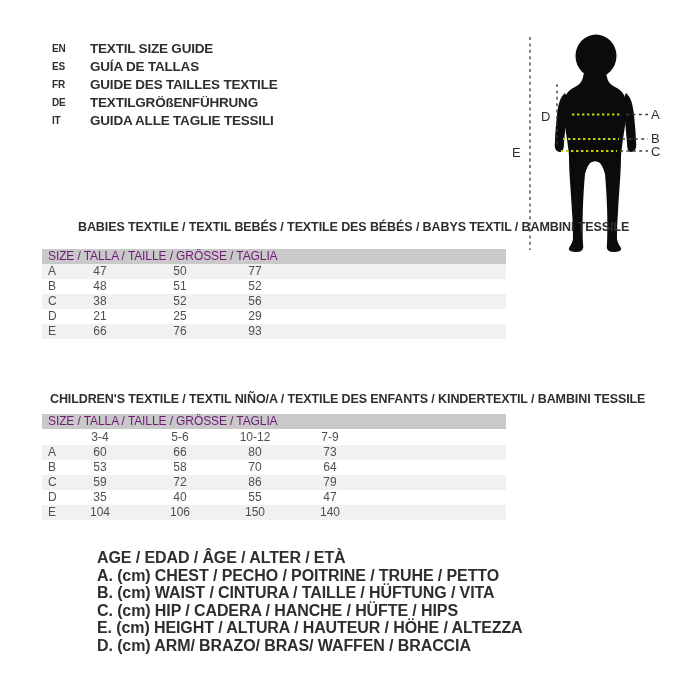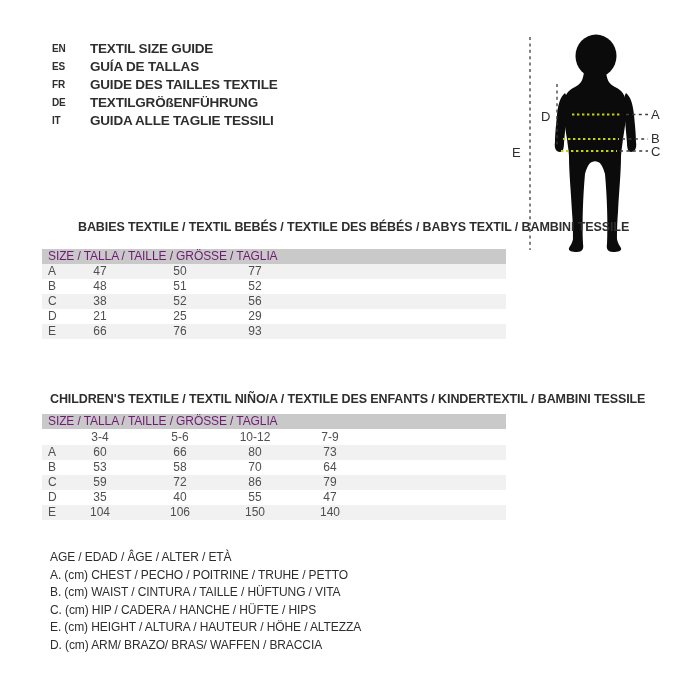--- a/index.html
+++ b/index.html
@@ -24,21 +24,21 @@
   #children-table { top:414px; }
   .thead { height:15px; line-height:15px; background:#c9c9c9; color:#701a75; font-size:12px; padding-left:6px; letter-spacing:-0.1px; }
   .trow { display:grid; grid-template-columns:28px 60px 100px 50px 100px; height:15px; line-height:15px; font-size:12px; color:#4f4f4f; }
   .trow.sub { height:16px; line-height:16px; }
   .trow.alt { background:#f1f1f1; }
   .cl { padding-left:6px; text-align:left; }
   .cv { text-align:center; }
 
   
   .legend { position:absolute; left:50px; top:549px; }
-  .legend div { height:17.5px; line-height:17.5px; font-size:12px; font-weight:400; letter-spacing:-0.1px; white-space:nowrap; }
+  .legend div { height:17.5px; line-height:17.5px; font-size:16px; font-weight:700; letter-spacing:-0.1px; white-space:nowrap;margin-left:47px; }
 
   
   .figure { position:absolute; left:500px; top:25px; width:180px; height:235px; }
   .dashdark { stroke:#3c3c3c; stroke-width:1.3; stroke-dasharray:3 3.4; fill:none; }
   .dashgreen { stroke:#c6d300; stroke-width:2; stroke-dasharray:2.4 2.6; fill:none; }
   .figlabel { font-family:"Liberation Sans", sans-serif; font-size:13px; fill:#2e2e2e; }
 </style>
 </head>
 <body>
 

